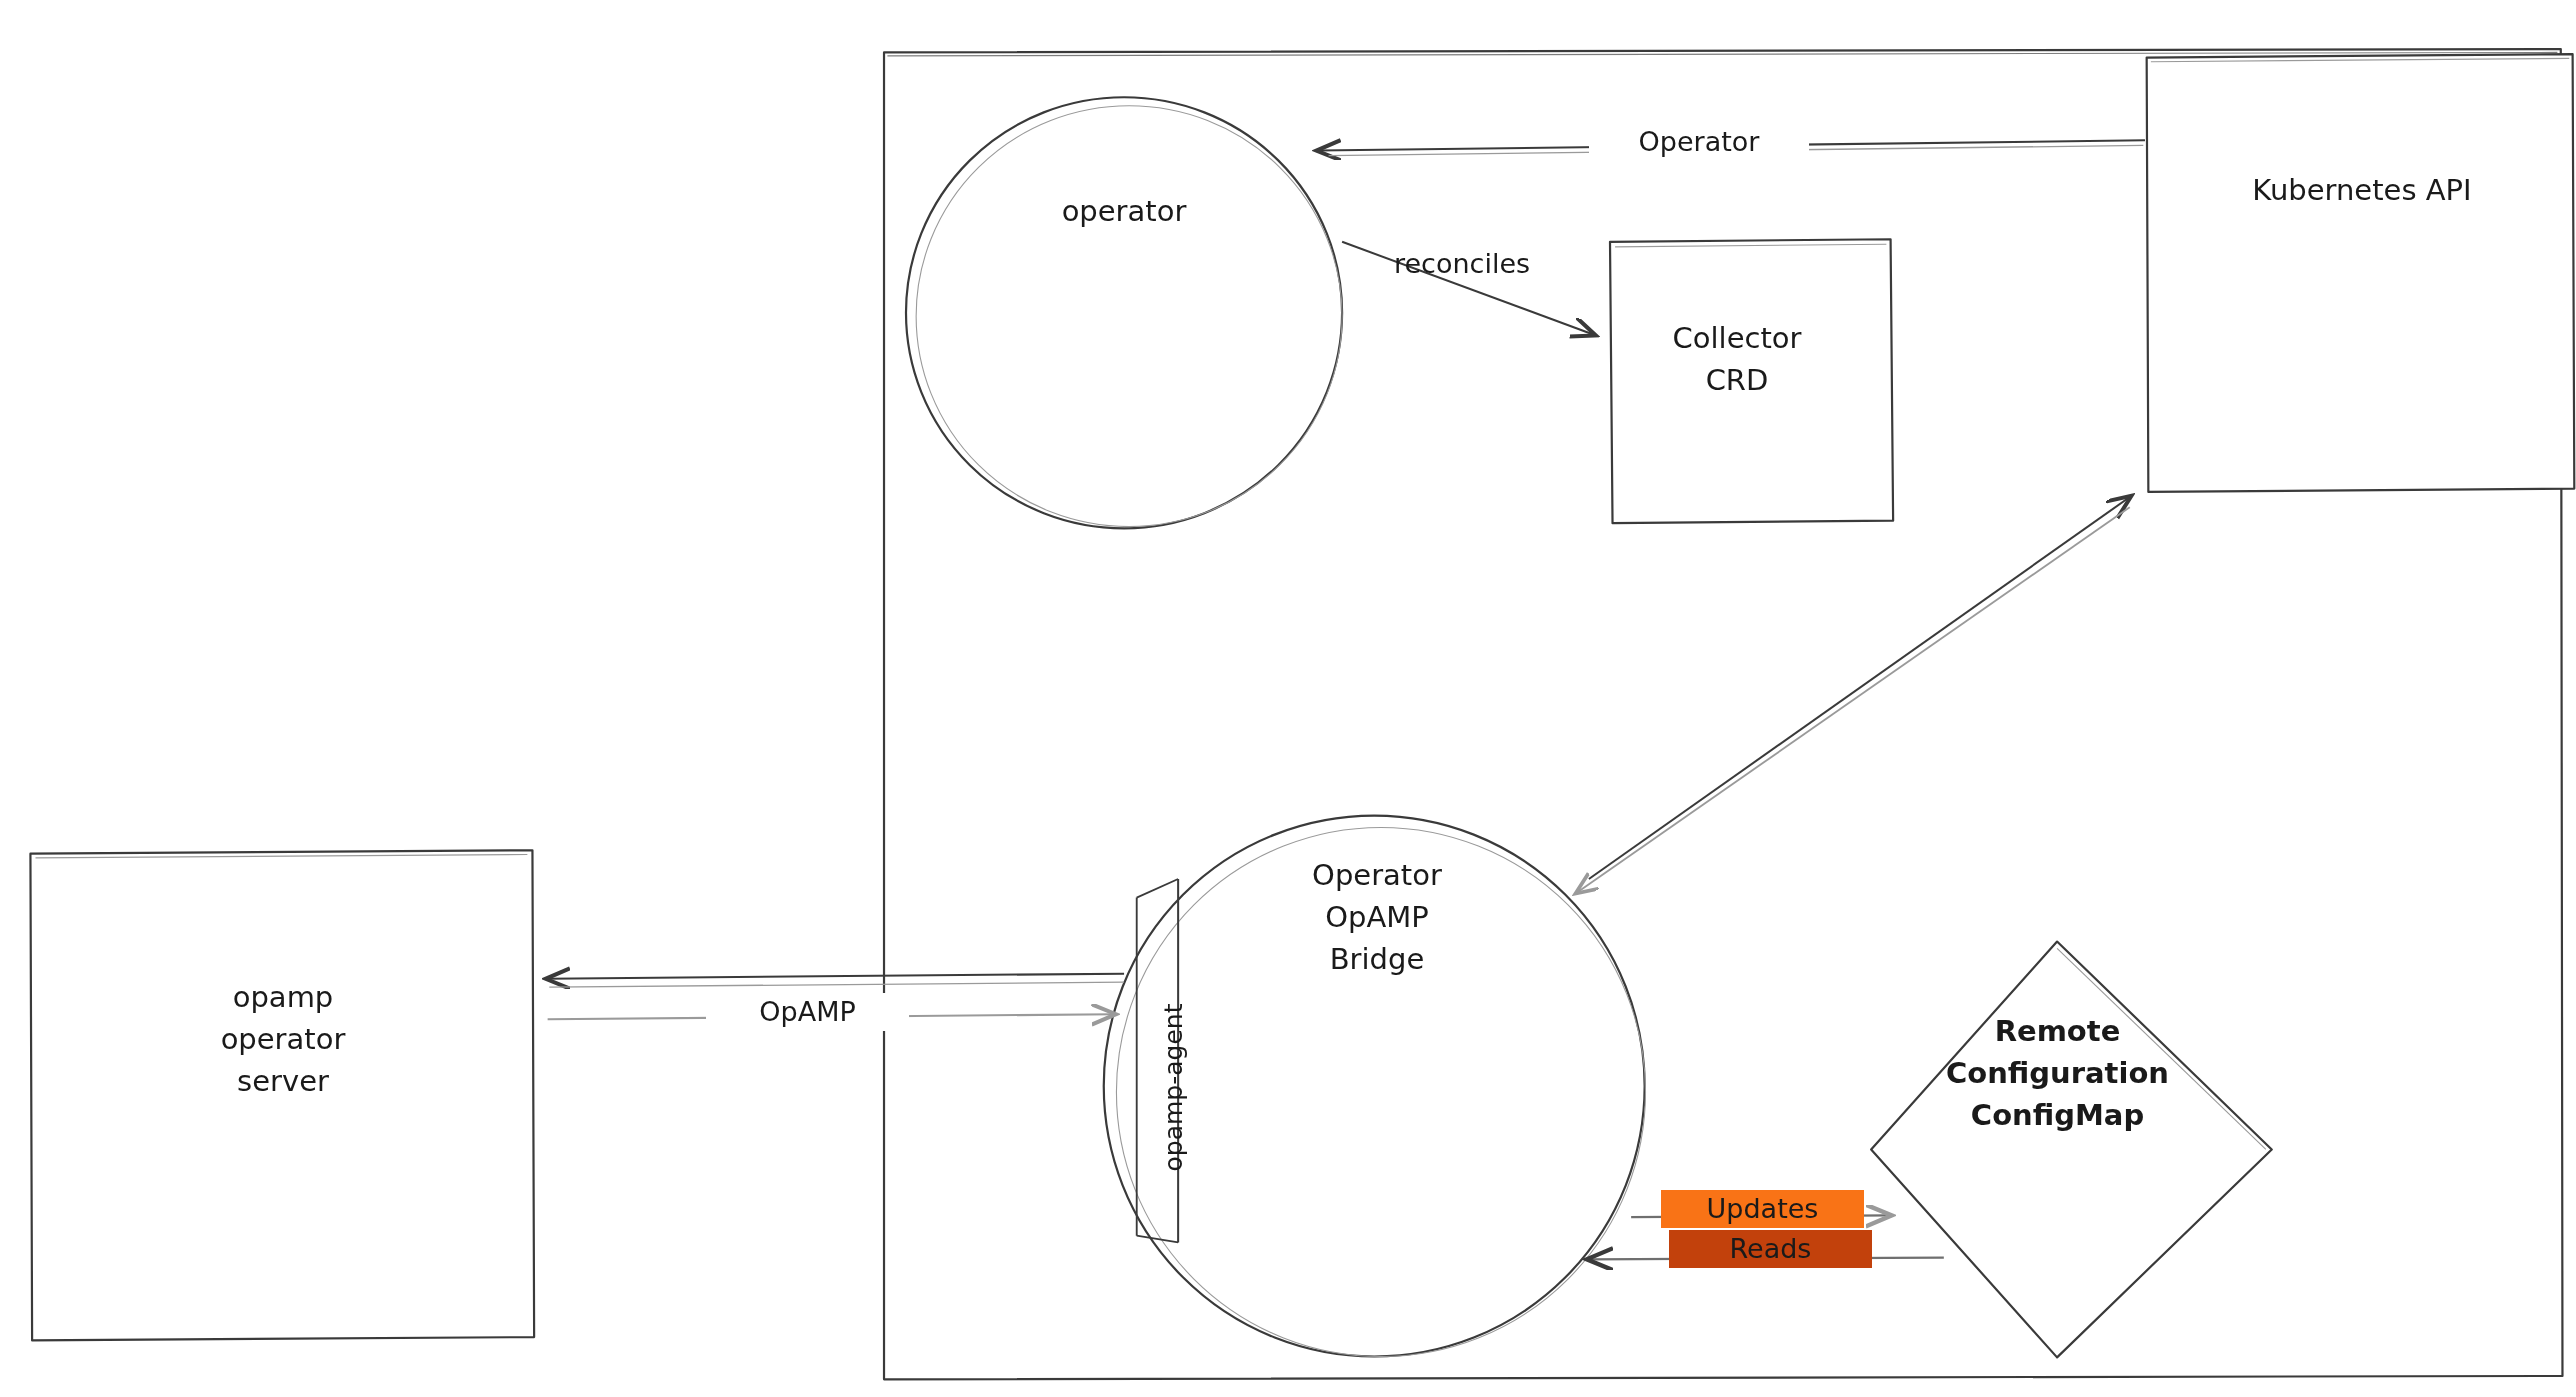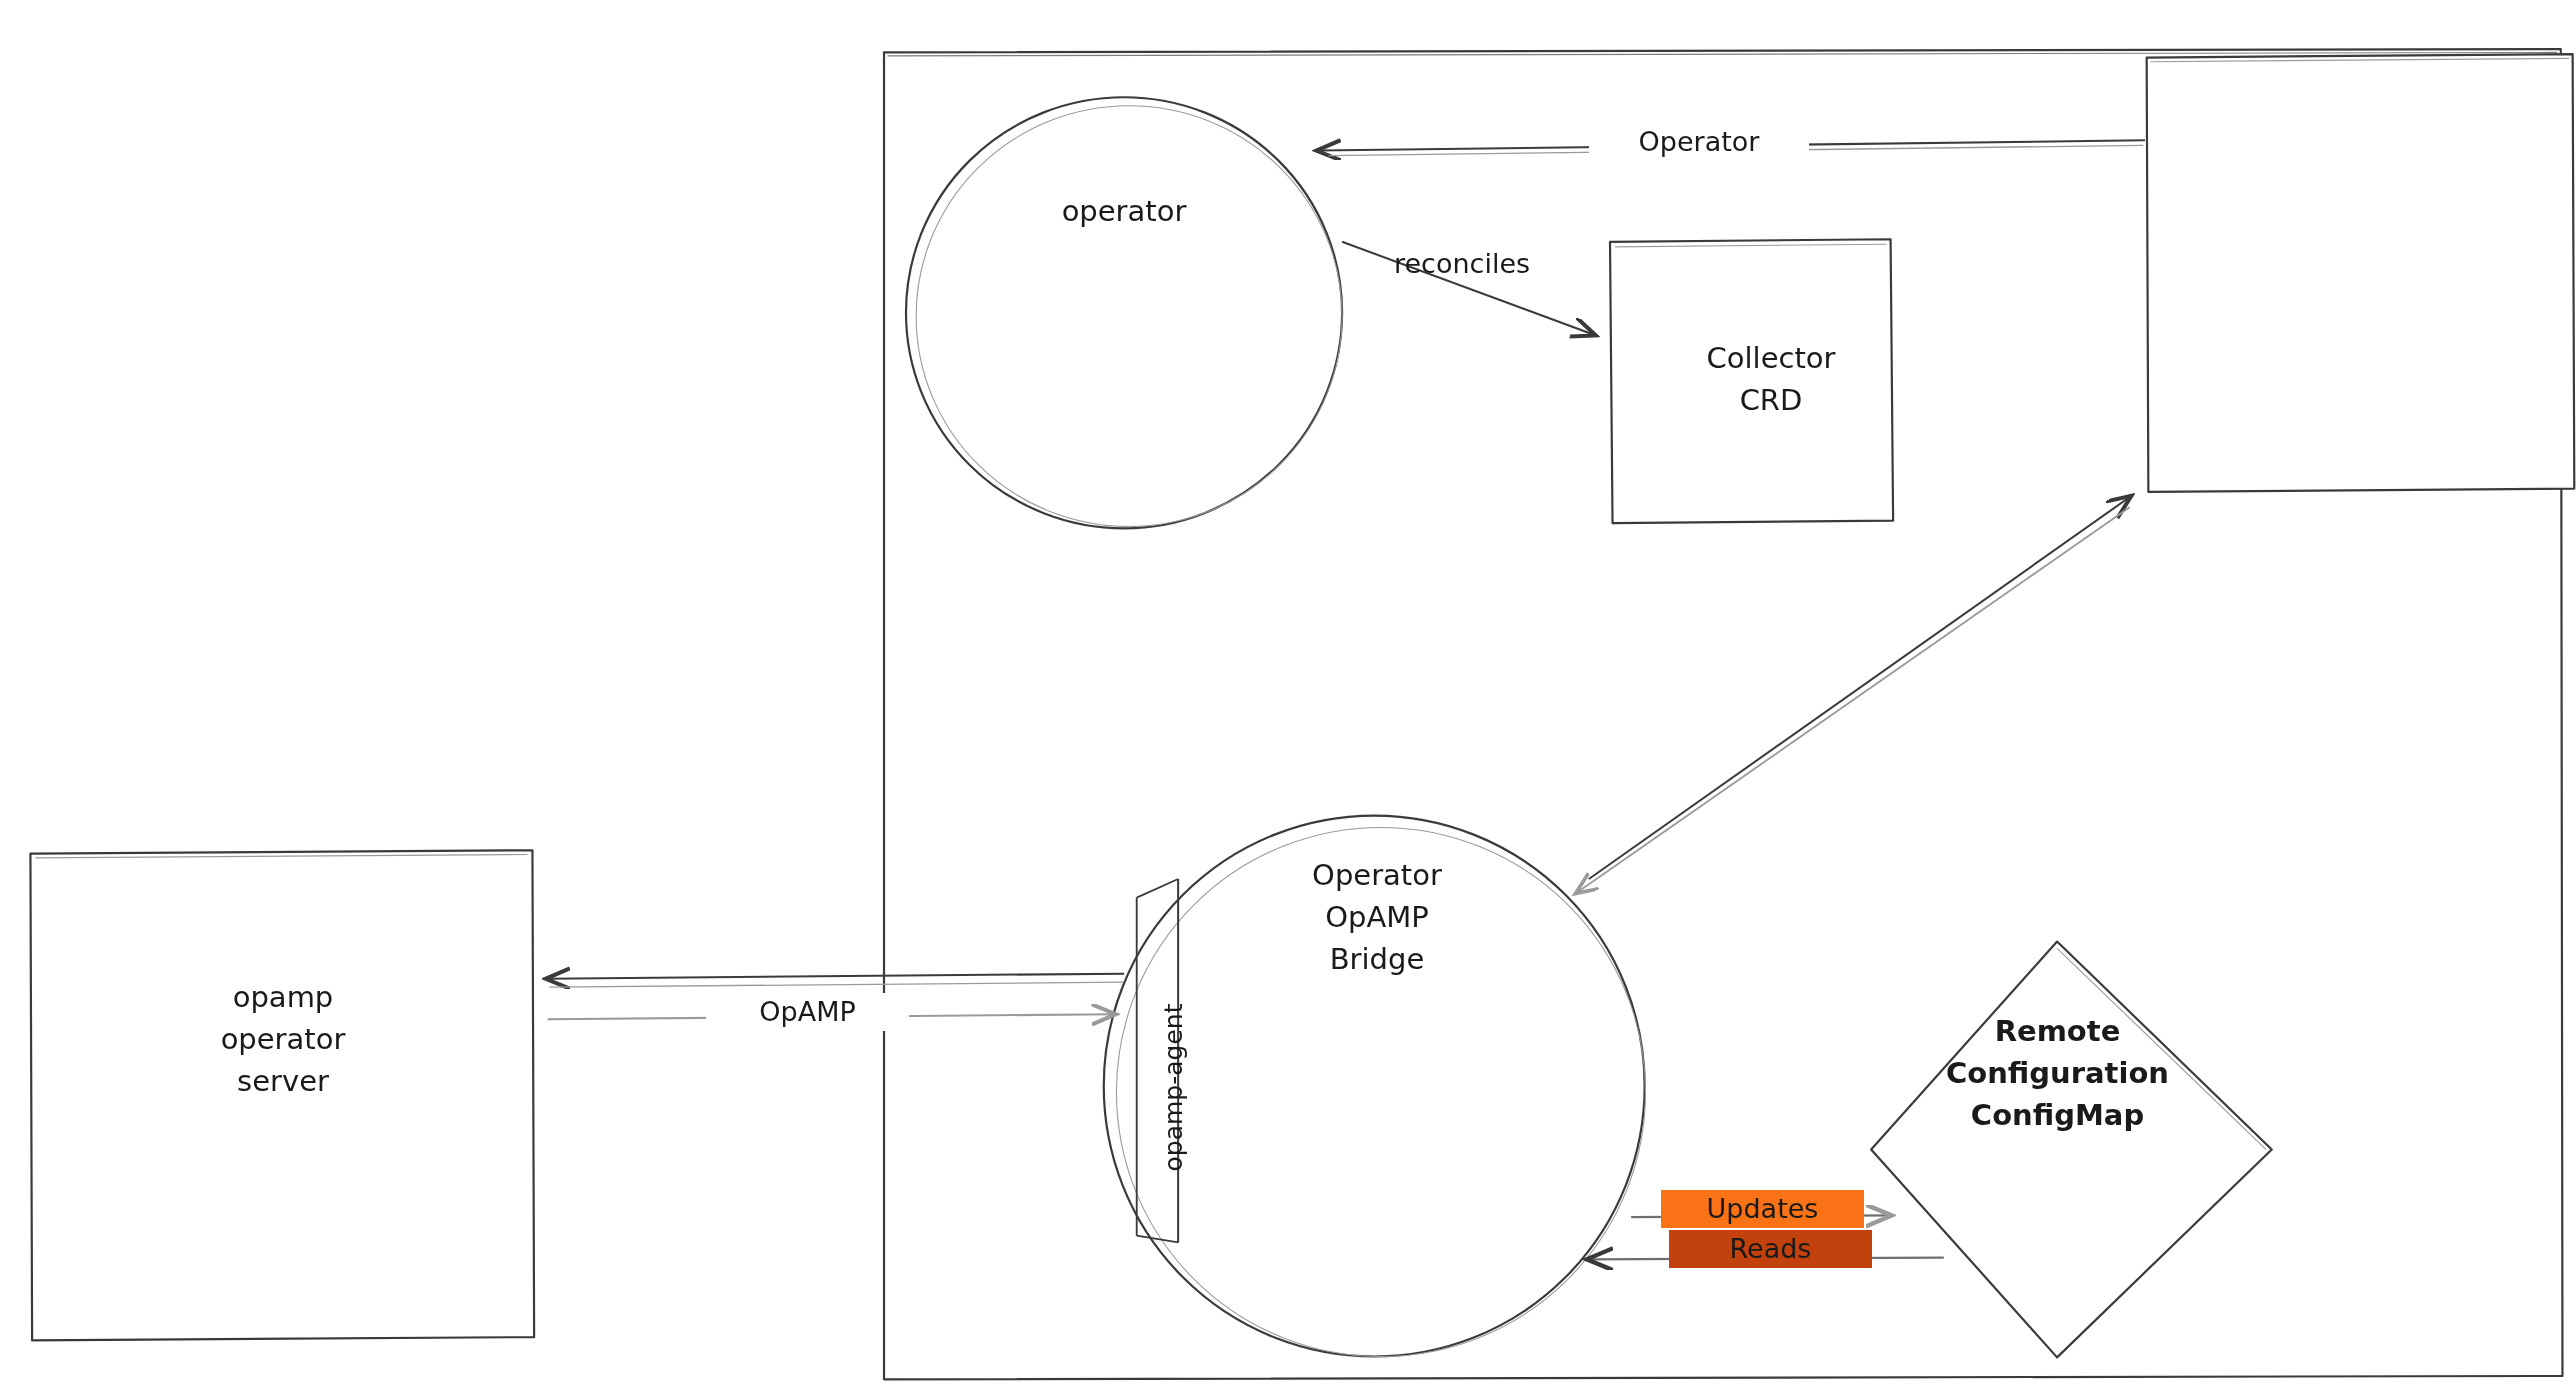--- a/index.html
+++ b/index.html
@@ -135,23 +135,24 @@
       <path d="M1930,1440 L2236,1438" fill="none" stroke="#6f6f6f" stroke-width="2.6" marker-end="url(#arrow-light)"></path>
     </g>
 
     <g>
       <path d="M2300,1488 L1880,1490" fill="none" stroke="#6f6f6f" stroke-width="2.6" marker-end="url(#arrow-dark)"></path>
     </g>
   </svg>
 
   <div class="node-label sz-big" style="left:997px; top:190px; width:254px;">operator</div>
 
-  <div class="node-label sz-big" style="left:1636px; top:317px; width:270px;margin-top:20px;">Collector
+  <div class="node-label sz-big" style="left:1602px; top:317px; width:270px;">Collector
 CRD</div>
 
+  <div class="node-label sz-big" style="left:2172px; top:169px; width:380px;">Kubernetes API</div>
 
   <div class="node-label sz-big" style="left:1242px; top:854px; width:270px;">Operator
 OpAMP
 Bridge</div>
 
   <div class="vertical-label sz-sm" style="left:1072px; top:1073px; width:203px; text-align:center; transform:rotate(-90deg);">opamp-agent</div>
 
   <div class="node-label sz-big" style="left:152px; top:976px; width:262px;">opamp
 operator
 server</div>

